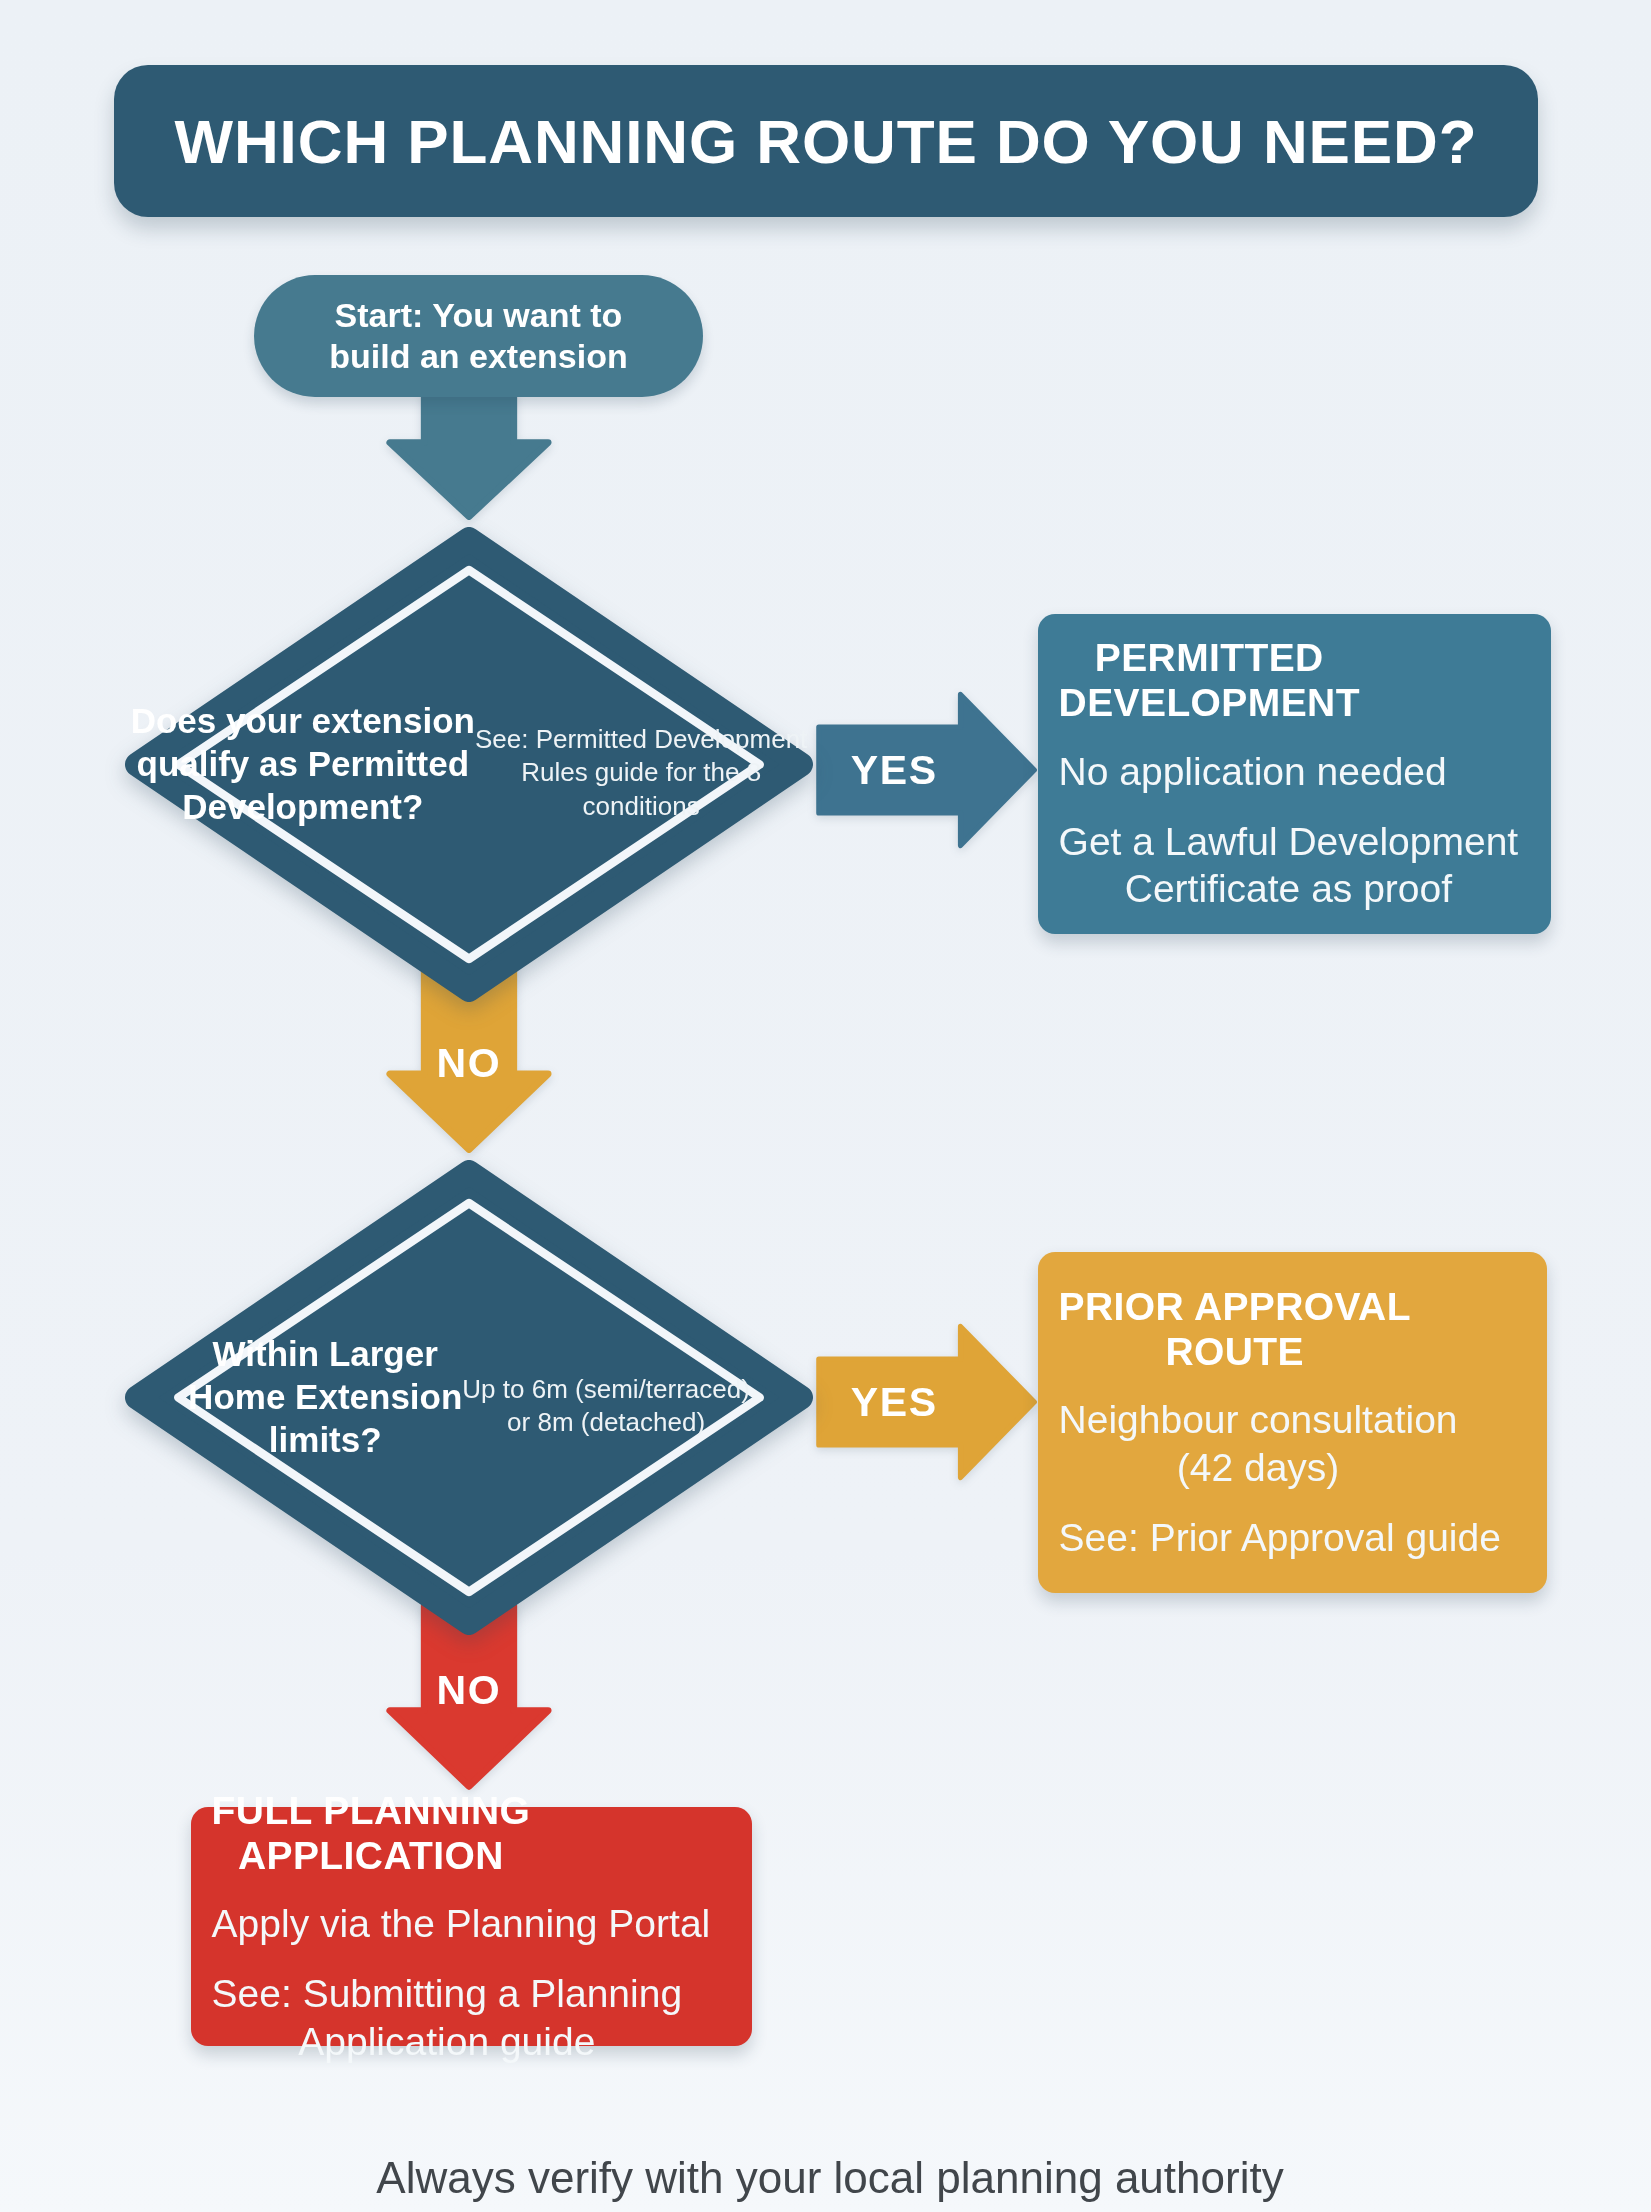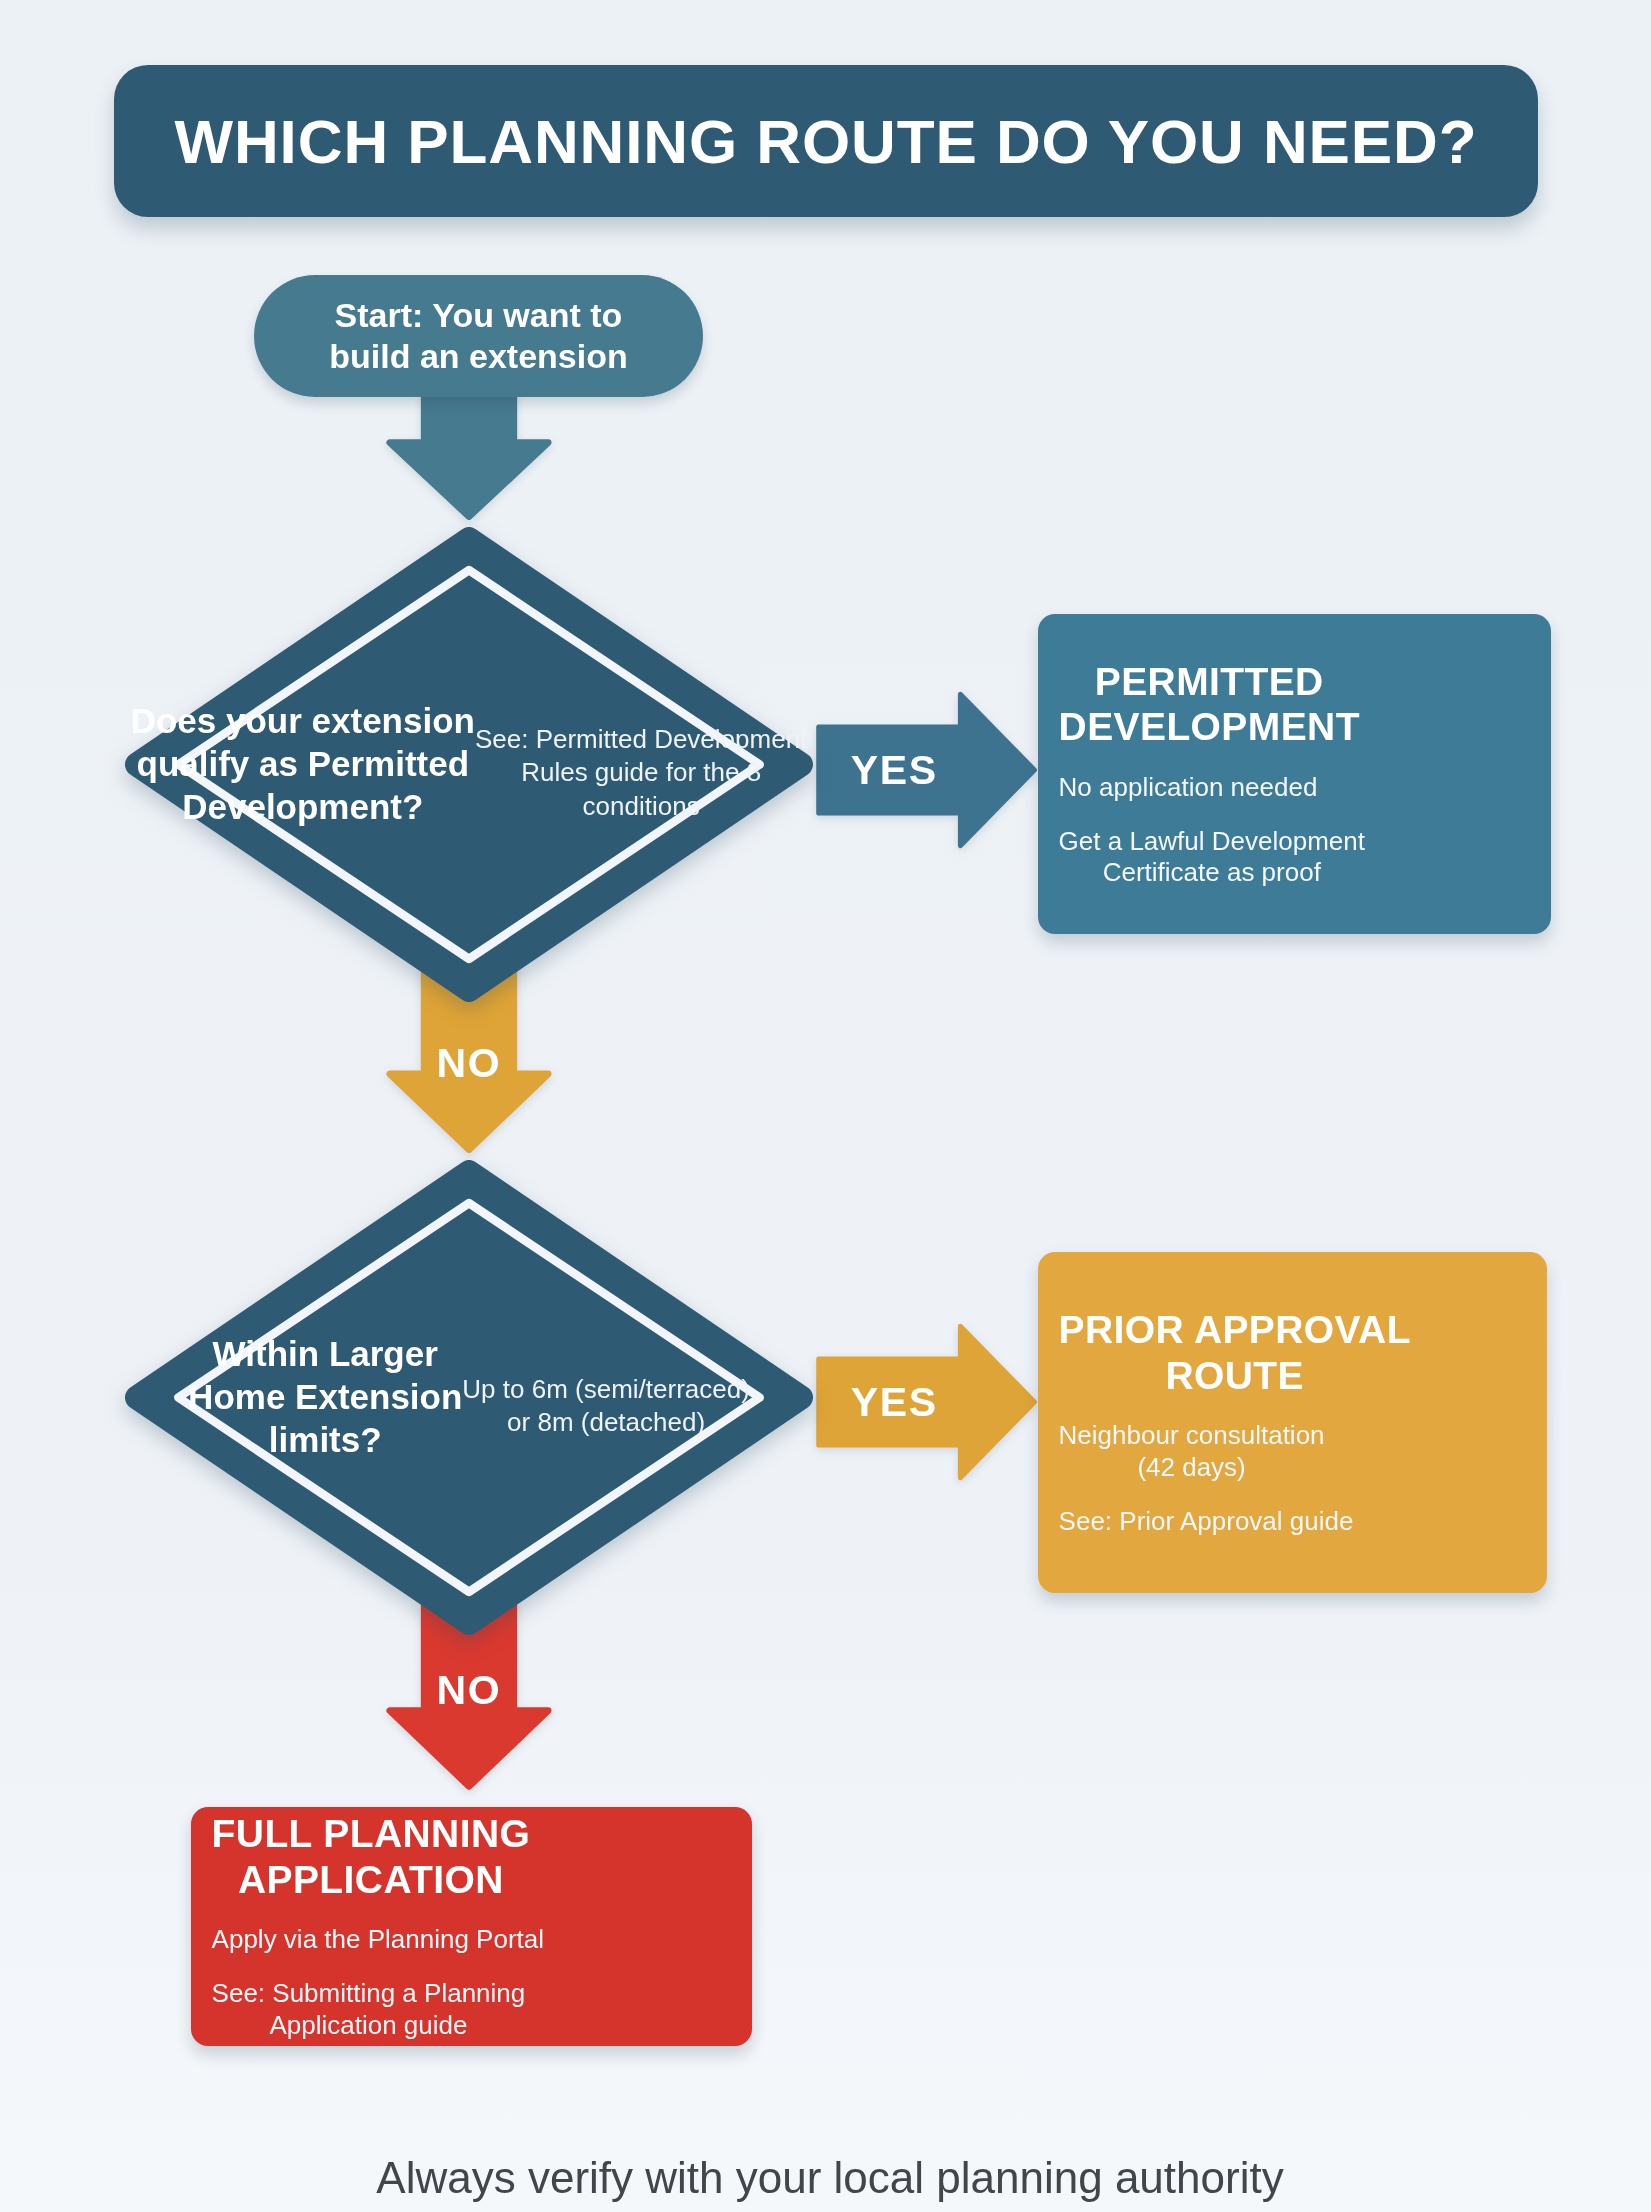--- a/index.html
+++ b/index.html
@@ -70,21 +70,21 @@
   }
   .diamond .question{font-size:35px;font-weight:bold;line-height:1.22;white-space:pre-line;}
   .diamond .note{margin-top:17px;font-size:26px;line-height:1.27;color:var(--text-soft);white-space:pre-line;}
   
   .card{
     position:absolute;border-radius:17px;z-index:2;color:var(--text-light);
     display:flex;flex-direction:column;align-items:flex-start;justify-content:center;text-align:center;
     padding:24px 20.6px;box-shadow:0 8.6px 15.5px rgba(36,62,82,.2);
   }
   .card .card-title{font-size:39px;font-weight:bold;line-height:1.16;letter-spacing:0.4px;white-space:pre-line;}
-  .card .card-line{font-size:26px;line-height:1.22;margin-top:22.4px;color:#f4f8fa;white-space:pre-line;}
+  .card .card-line{font-size:39px;line-height:1.22;margin-top:22.4px;color:#f4f8fa;white-space:pre-line;}
   #card-permitted{left:1038px;top:614px;width:513px;height:320px;background:var(--teal-box);}
   #card-prior{left:1038px;top:1252px;width:509px;height:341px;background:var(--orange);}
   #card-full{left:191px;top:1807px;width:561px;height:239px;background:var(--red);}
   
   .footer{
     position:absolute;left:4px;top:2153px;width:100%;text-align:center;
     font-size:44px;color:var(--footer-text);
   }
 </style>
 </head>

